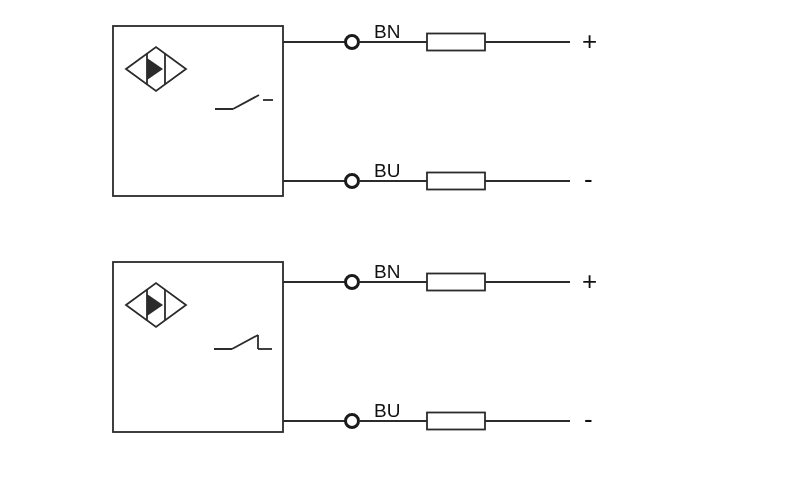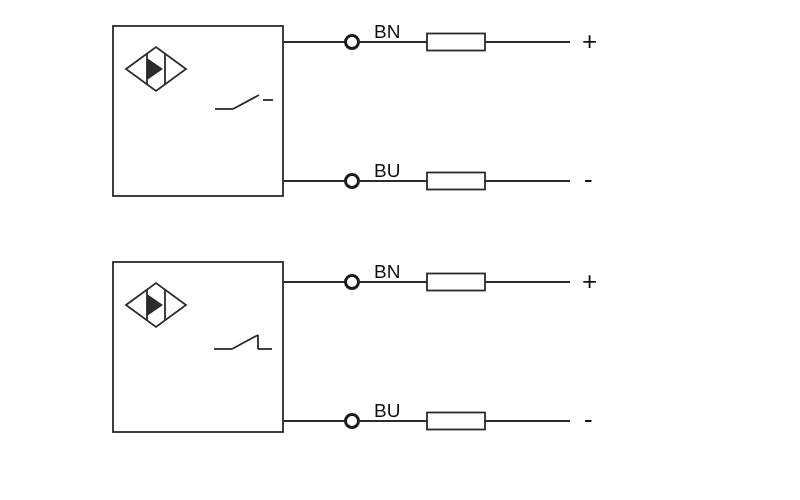--- a/index.html
+++ b/index.html
@@ -7,20 +7,21 @@
       padding: 0;
       background: #ffffff;
     }
     .canvas {
       position: relative;
       width: 800px;
       height: 500px;
       background: #ffffff;
       overflow: hidden;
       font-family: "Liberation Sans", sans-serif;
+      border-radius: 24px;
     }
     svg { display: block; }
     .ln {
       stroke: #2b2b2b;
       stroke-width: 1.8;
       fill: none;
       stroke-linecap: butt;
     }
     .term {
       stroke: #1a1a1a;

